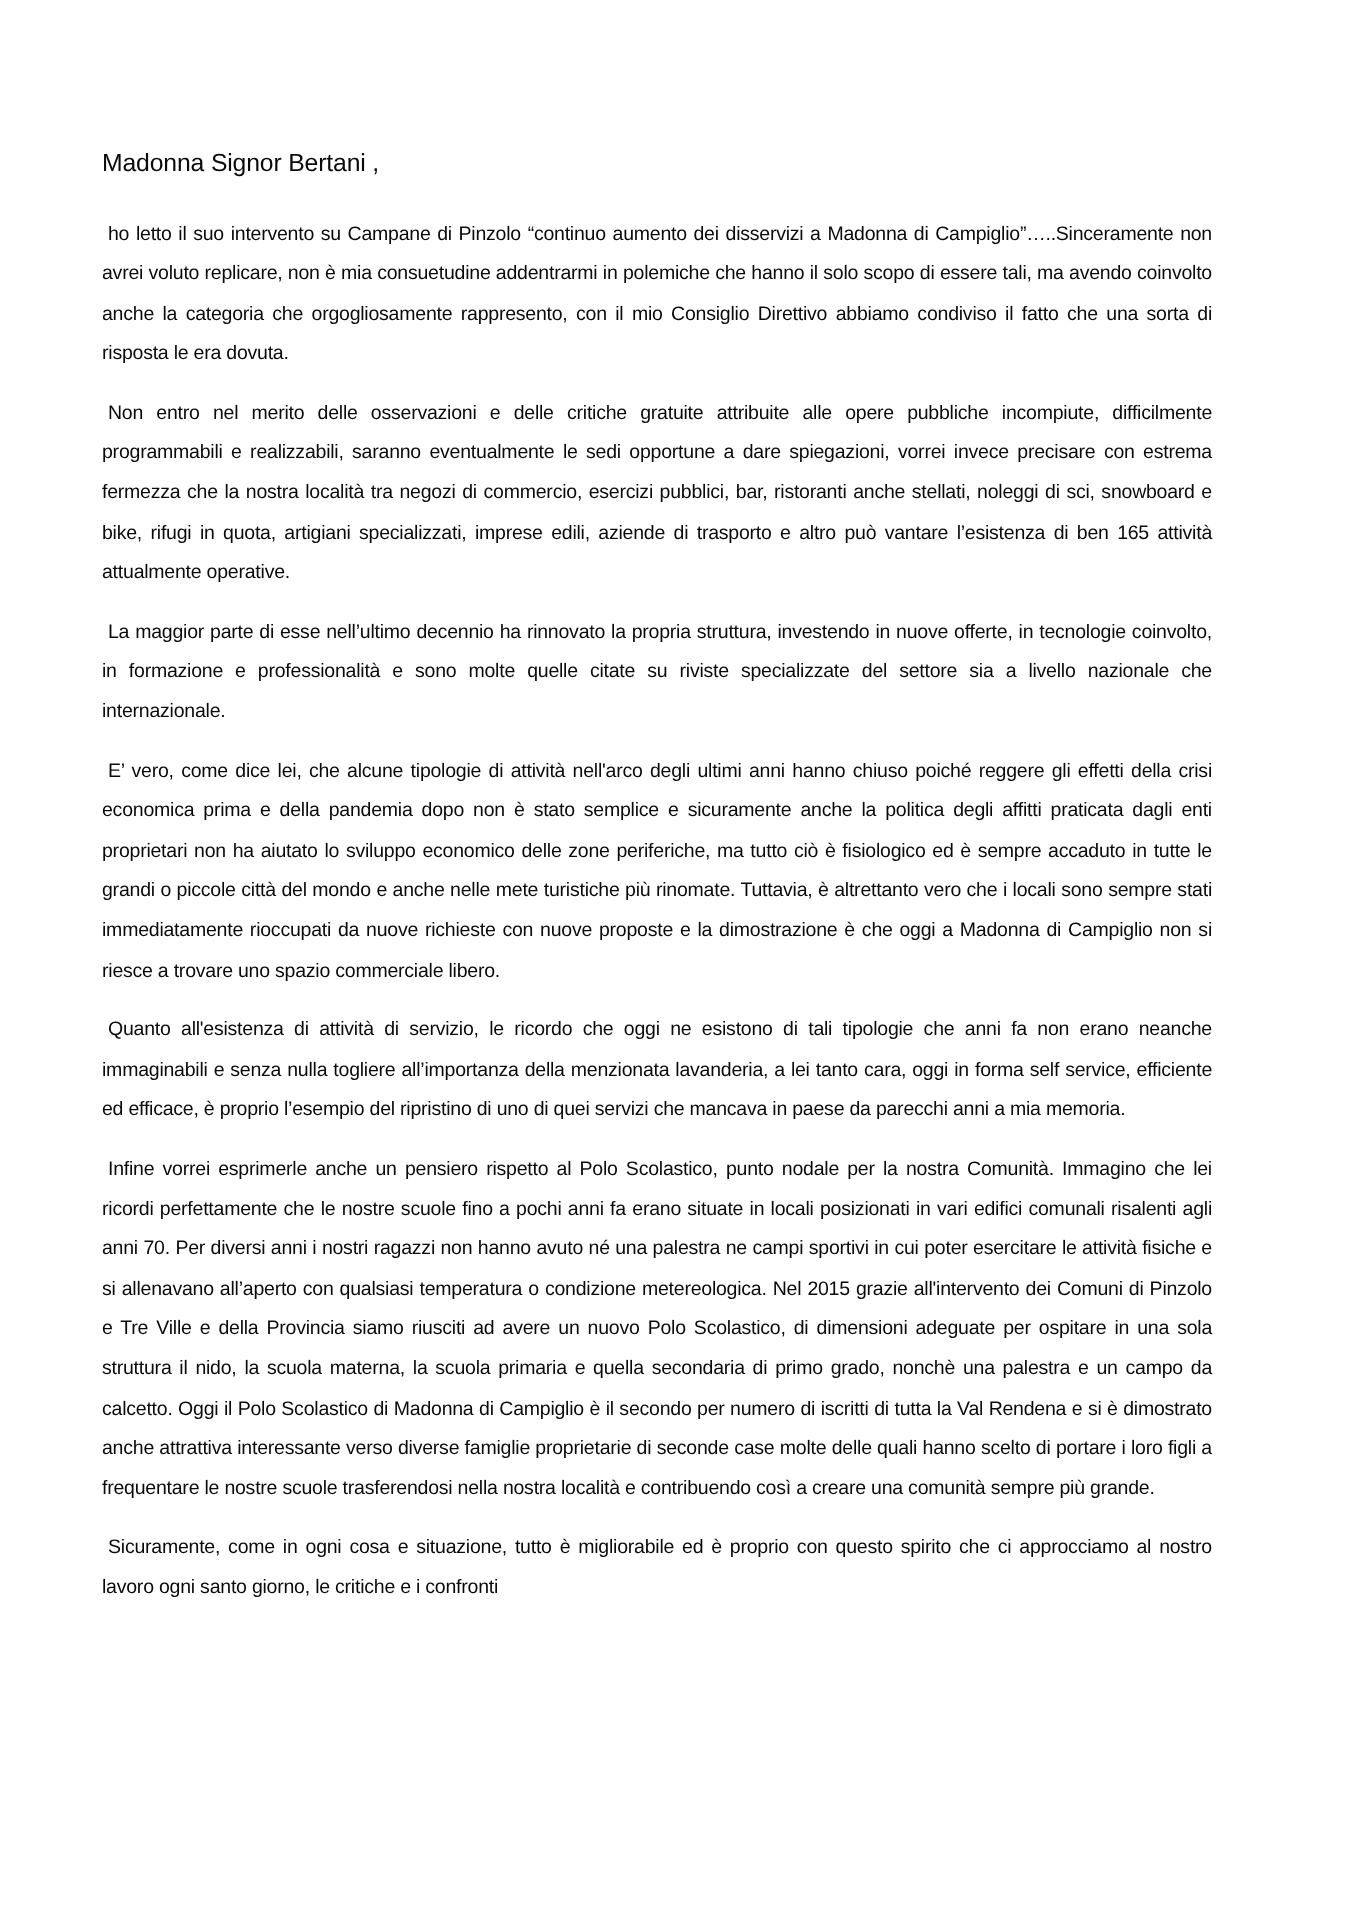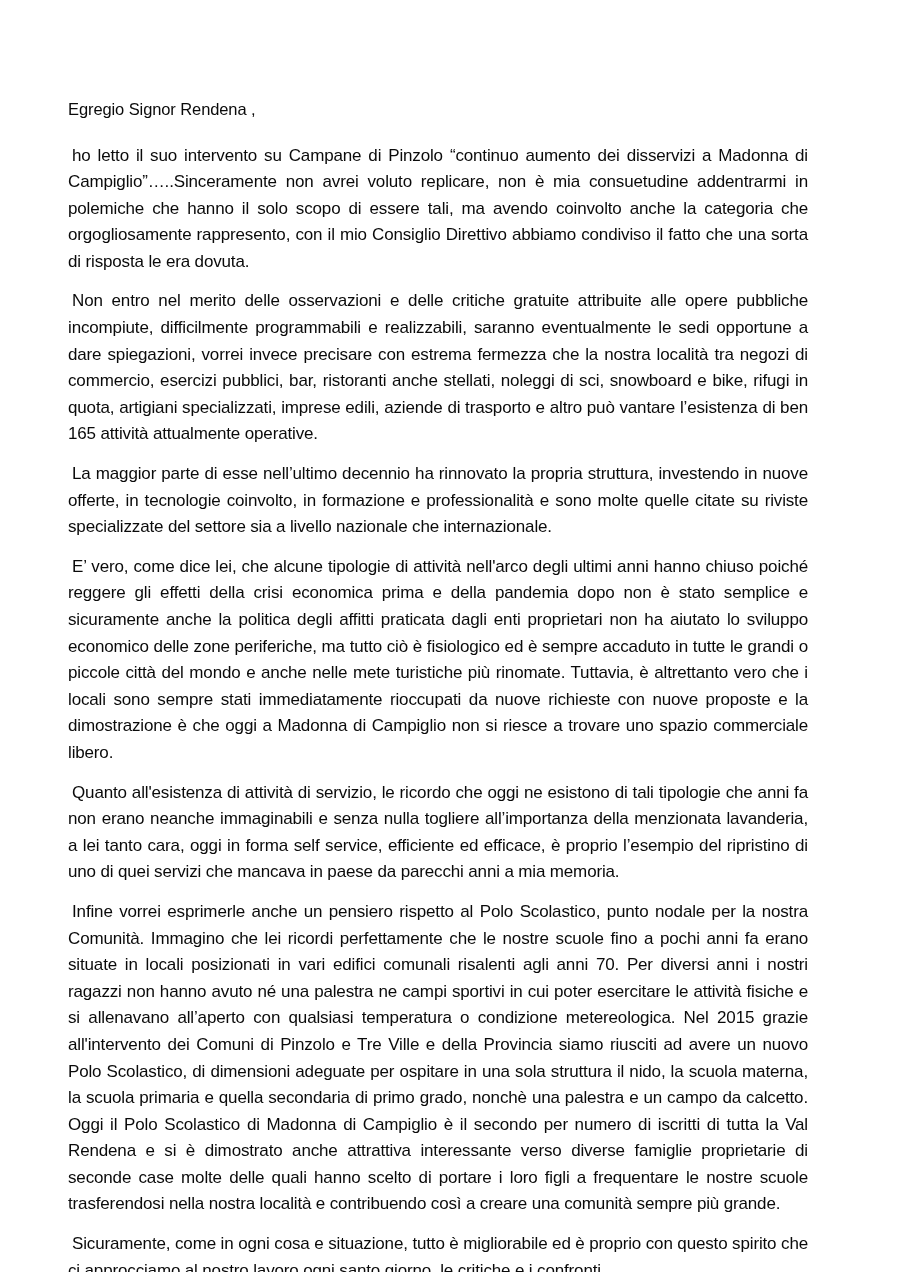--- a/index.html
+++ b/index.html
@@ -34,21 +34,21 @@
   .salutation {
     font-size: 16.5px;
     line-height: 26.5px;
     letter-spacing: -0.1px;
     margin: 0 0 20px 0;
     text-align: left;
     white-space: pre;
   }
 
   .para {
-    font-size: 17px;
+    font-size: 13px;
     line-height: 26.6px;
     letter-spacing: -0.15px;
     word-spacing: 0px;
     text-align: justify;
     text-justify: inter-word;
     margin: 0 0 13px 0;
     text-indent: 4px;
     hyphens: none;
   }
 
@@ -60,21 +60,21 @@
   .para--continued {
     text-align: justify;
   }
 </style>
 </head>
 <body>
 
 <div class="page">
   <div class="letter-body">
 
-    <p class="salutation">Egregio Signor Rendena ,</p>
+    <p class="salutation">Madonna Signor Bertani ,</p>
 
     <p class="para">ho letto il suo intervento su Campane di Pinzolo “continuo aumento dei disservizi a Madonna di Campiglio”…..Sinceramente non avrei voluto replicare, non è mia consuetudine addentrarmi in polemiche che hanno il solo scopo di essere tali, ma avendo coinvolto anche la categoria che orgogliosamente rappresento, con il mio Consiglio Direttivo abbiamo condiviso il fatto che una sorta di risposta le era dovuta.</p>
 
     <p class="para">Non entro nel merito delle osservazioni e delle critiche gratuite attribuite alle opere pubbliche incompiute, difficilmente programmabili e realizzabili, saranno eventualmente le sedi opportune a dare spiegazioni, vorrei invece precisare con estrema fermezza che la nostra località tra negozi di commercio, esercizi pubblici, bar, ristoranti anche stellati, noleggi di sci, snowboard e bike, rifugi in quota, artigiani specializzati, imprese edili, aziende di trasporto e altro può vantare l’esistenza di ben 165 attività attualmente operative.</p>
 
     <p class="para">La maggior parte di esse nell’ultimo decennio ha rinnovato la propria struttura, investendo in nuove offerte, in tecnologie coinvolto, in formazione e professionalità e sono molte quelle citate su riviste specializzate del settore sia a livello nazionale che internazionale.</p>
 
     <p class="para">E’ vero, come dice lei, che alcune tipologie di attività nell'arco degli ultimi anni hanno chiuso poiché reggere gli effetti della crisi economica prima e della pandemia dopo non è stato semplice e sicuramente anche la politica degli affitti praticata dagli enti proprietari non ha aiutato lo sviluppo economico delle zone periferiche, ma tutto ciò è fisiologico ed è sempre accaduto in tutte le grandi o piccole città del mondo e anche nelle mete turistiche più rinomate. Tuttavia, è altrettanto vero che i locali sono sempre stati immediatamente rioccupati da nuove richieste con nuove proposte e la dimostrazione è che oggi a Madonna di Campiglio non si riesce a trovare uno spazio commerciale libero.</p>
 
     <p class="para">Quanto all'esistenza di attività di servizio, le ricordo che oggi ne esistono di tali tipologie che anni fa non erano neanche immaginabili e senza nulla togliere all’importanza della menzionata lavanderia, a lei tanto cara, oggi in forma self service, efficiente ed efficace, è proprio l’esempio del ripristino di uno di quei servizi che mancava in paese da parecchi anni a mia memoria.</p>

